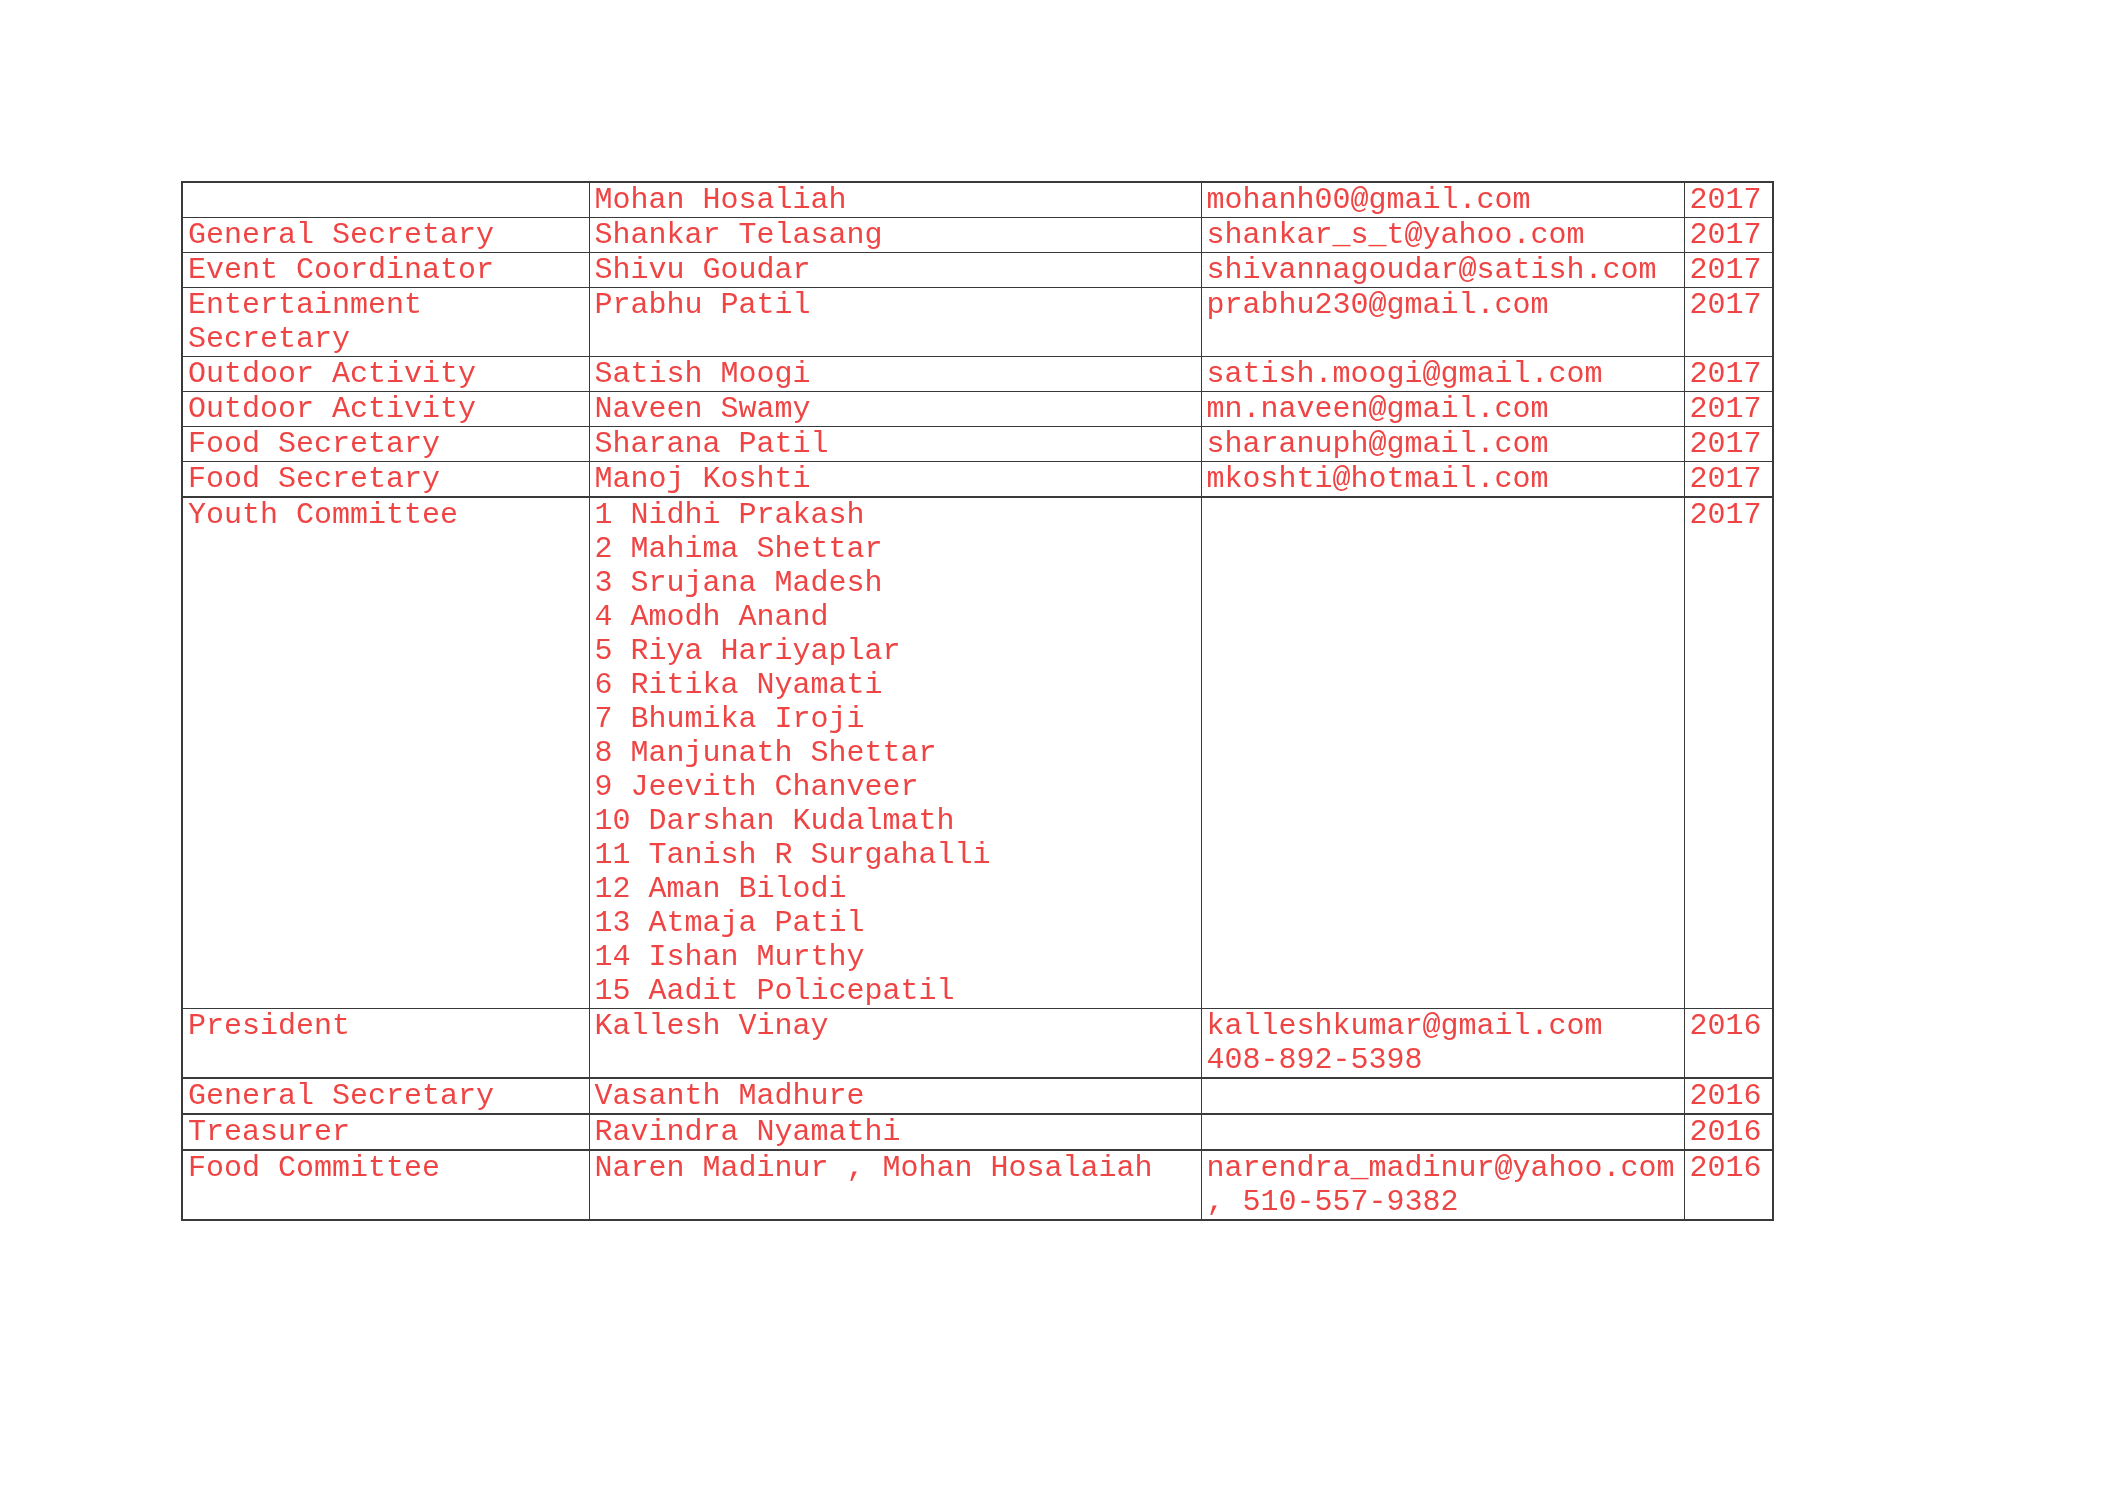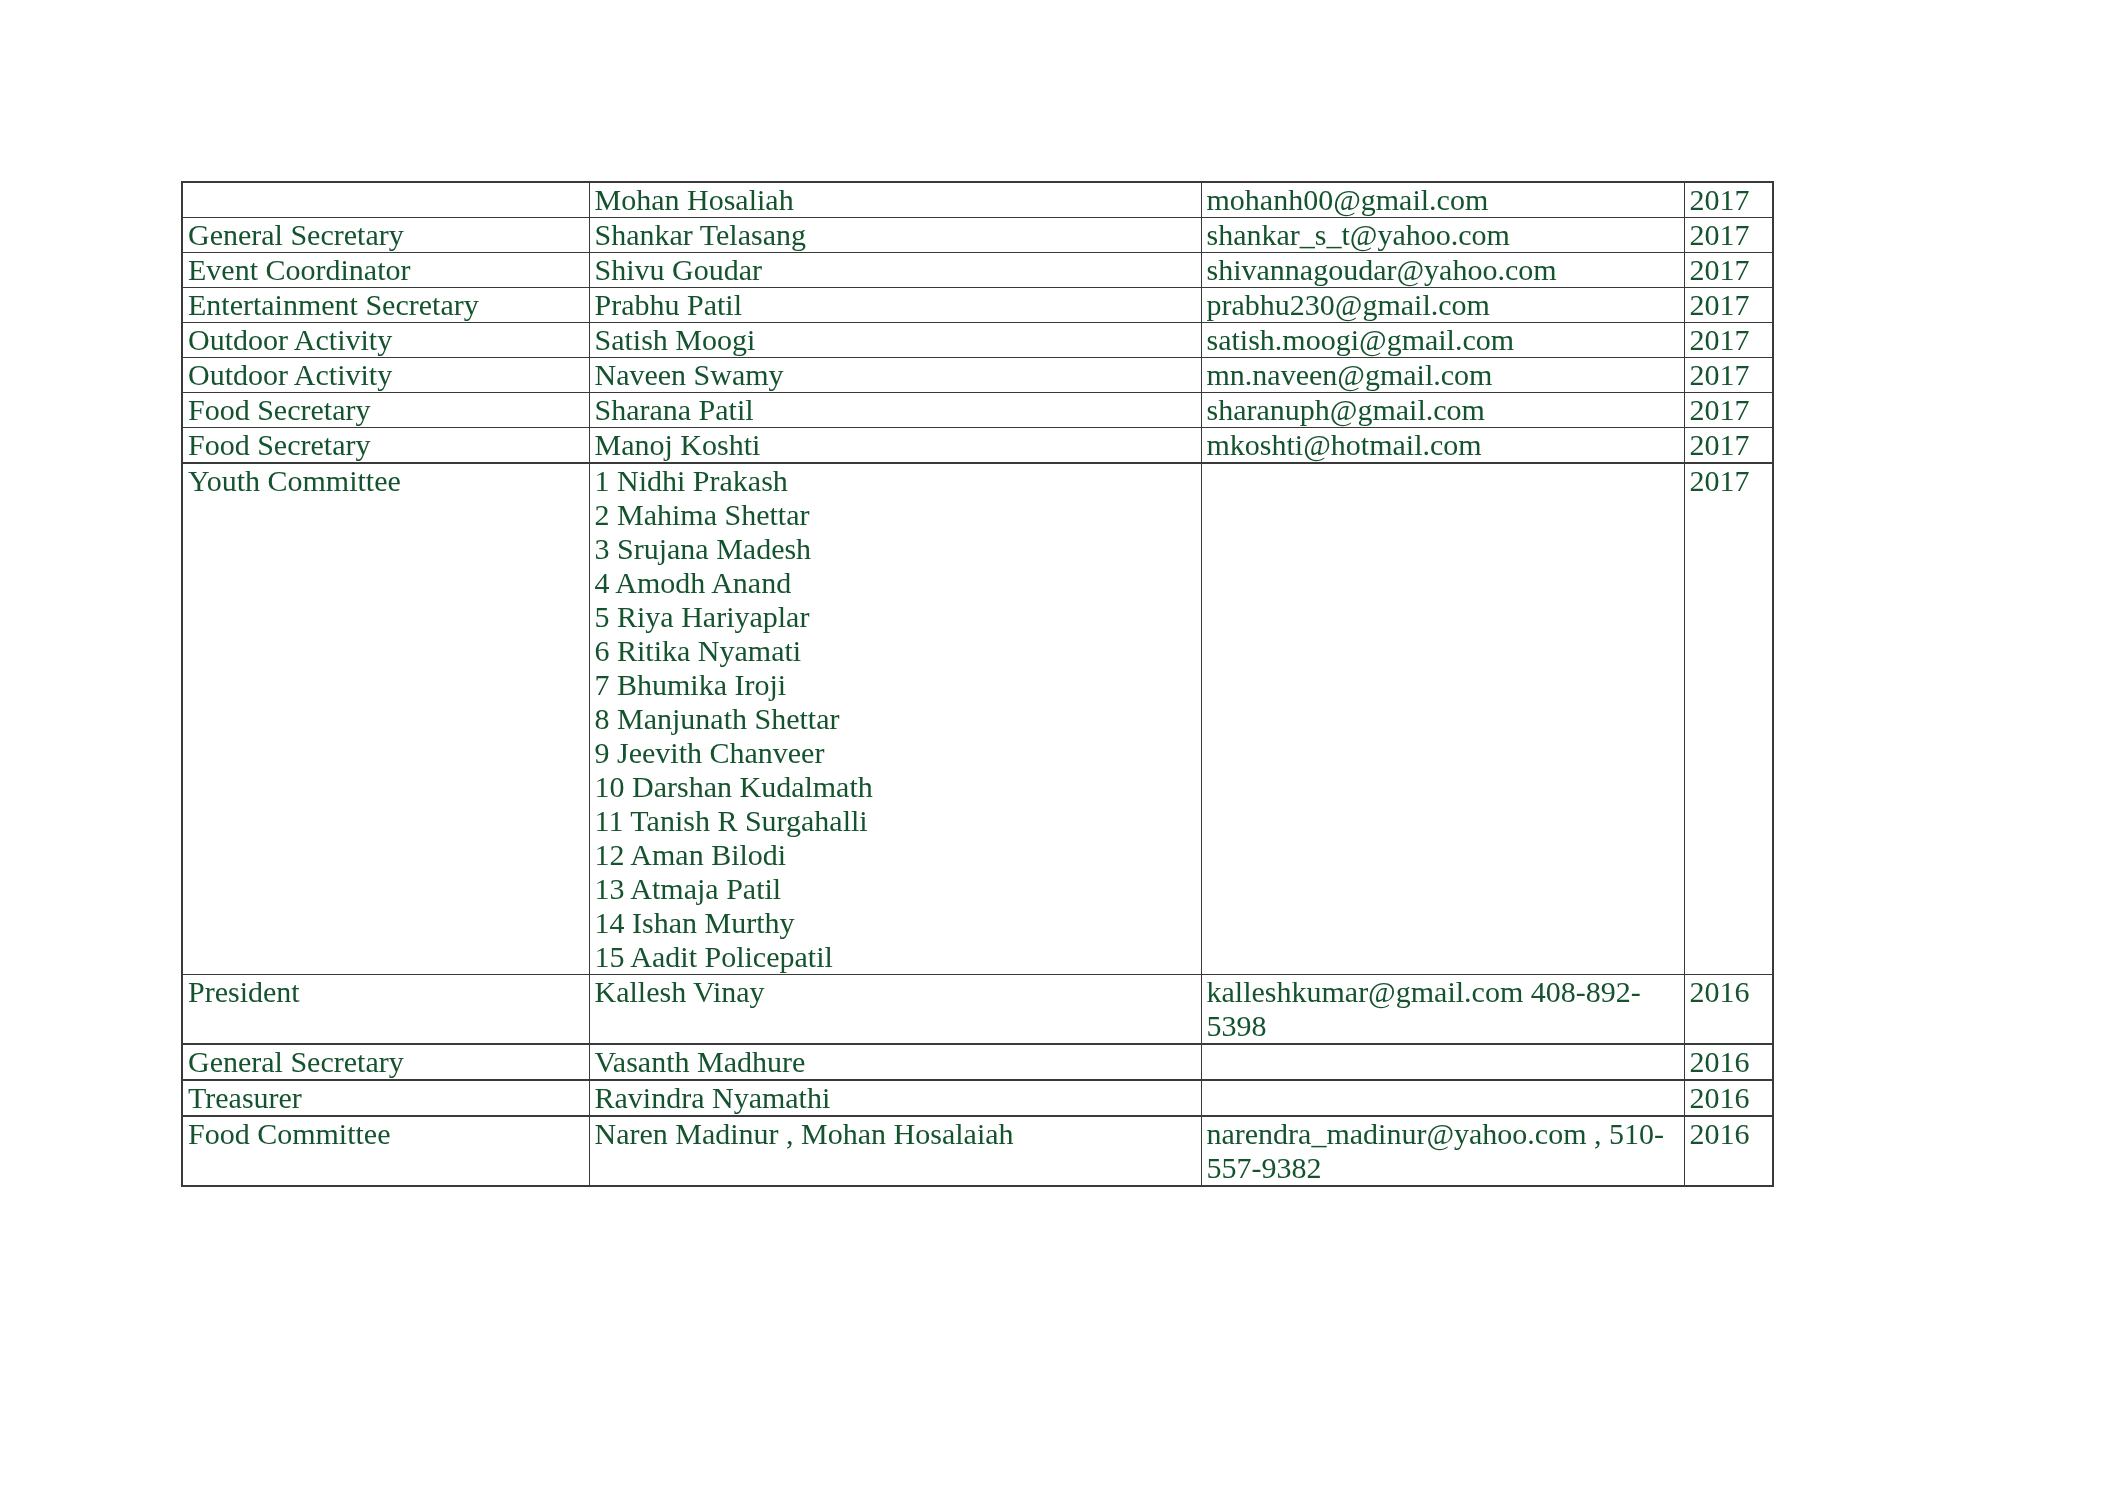--- a/index.html
+++ b/index.html
@@ -3,22 +3,22 @@
 <meta charset="utf-8">
 <style>
   * { margin: 0; padding: 0; box-sizing: border-box; }
   html, body { background: #ffffff; }
   .page {
     position: relative;
     width: 1920px;
     height: 1488px;
     background: #ffffff;
     overflow: hidden;
-    font-family: Liberation Serif, serif;
-    color: #14532d;
+    font-family: Liberation Mono, monospace;
+    color: #ef4444;
   }
   table.officers {
     position: absolute;
     left: 181px;
     top: 181px;
     width: 1591px;
     border-collapse: collapse;
     table-layout: fixed;
     border: 2px solid #3a3a3a;
     font-size: 30px;
@@ -59,21 +59,21 @@
       </tr>
       <tr class="h1">
         <td>General Secretary</td>
         <td>Shankar Telasang</td>
         <td>shankar_s_t@yahoo.com</td>
         <td>2017</td>
       </tr>
       <tr class="h1">
         <td>Event Coordinator</td>
         <td>Shivu Goudar</td>
-        <td>shivannagoudar@yahoo.com</td>
+        <td>shivannagoudar@satish.com</td>
         <td>2017</td>
       </tr>
       <tr class="h1">
         <td>Entertainment Secretary</td>
         <td>Prabhu Patil</td>
         <td>prabhu230@gmail.com</td>
         <td>2017</td>
       </tr>
       <tr class="h1">
         <td>Outdoor Activity</td>

